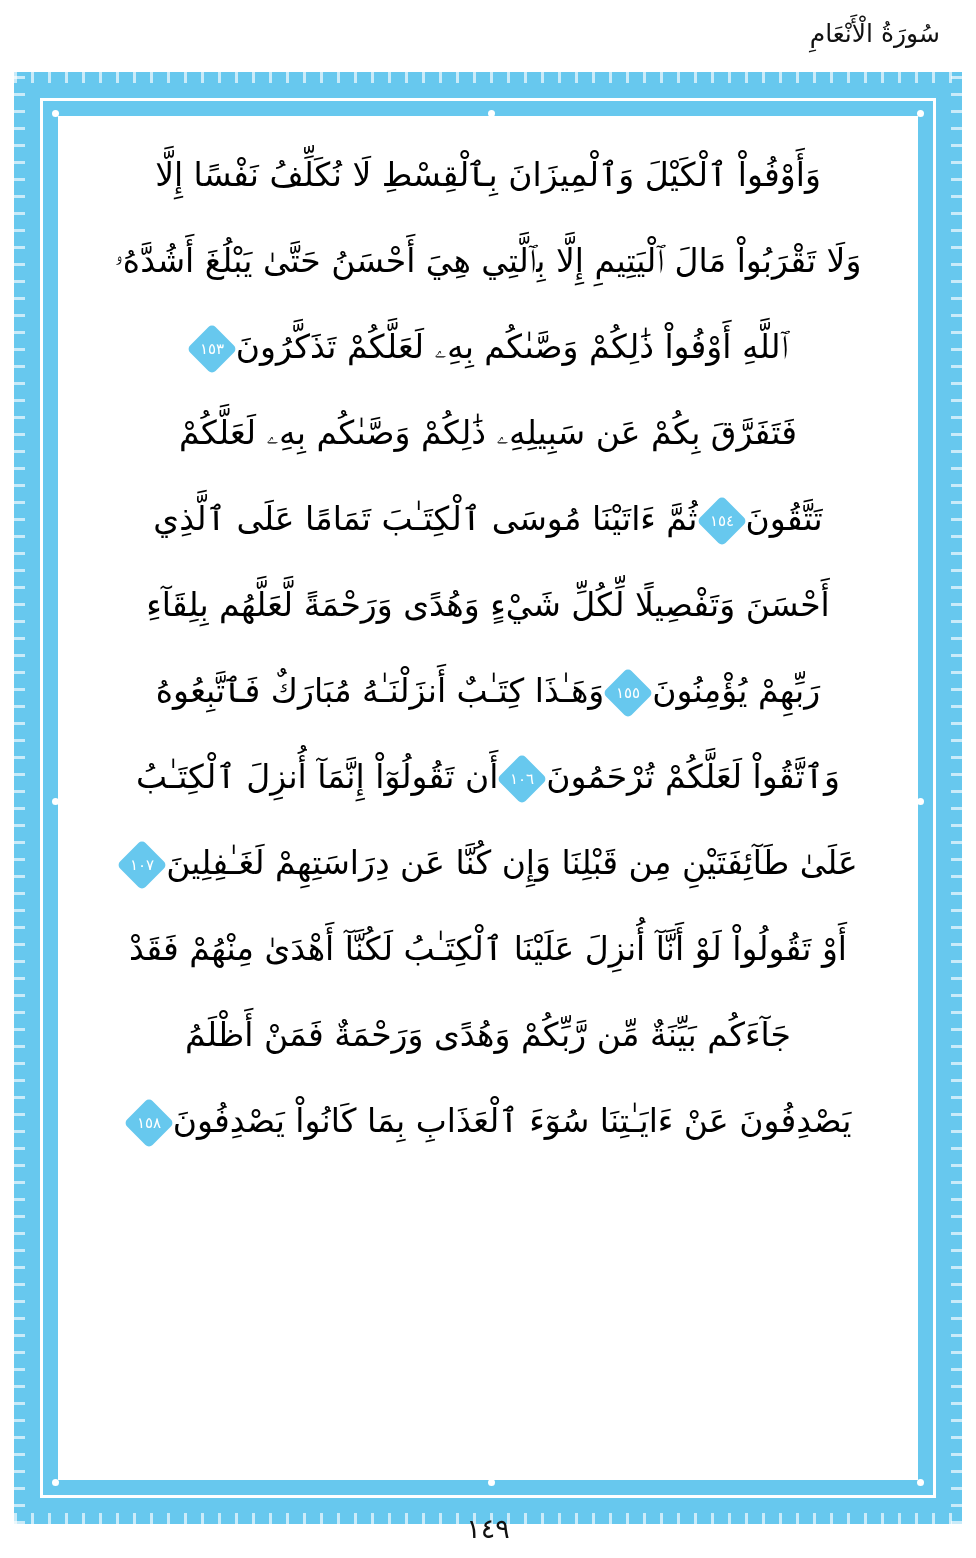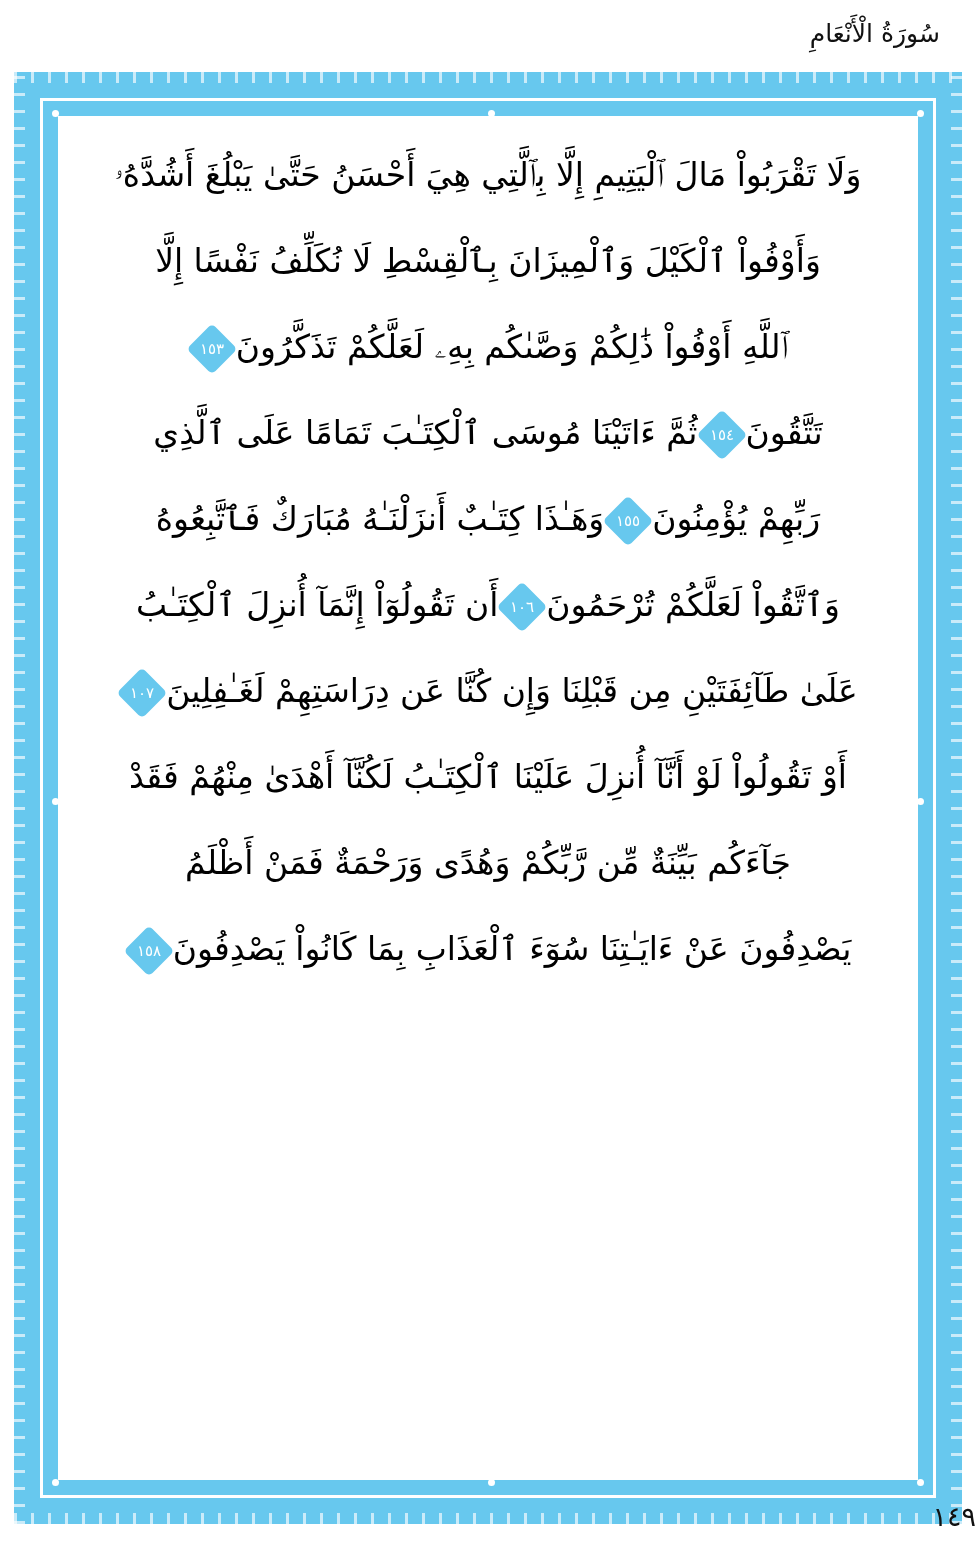--- a/index.html
+++ b/index.html
@@ -149,24 +149,24 @@
     transform: rotate(45deg);
   }
   .ayah-mark span {
     display: inline-block;
     transform: rotate(-45deg);
   }
 
   
   .footer {
     position: absolute;
-    bottom: 26px;
+    bottom: 14px;
     left: 0;
     right: 0;
-    text-align: right;
+    text-align: center;
   }
   .page-number {
     font-family: "DejaVu Sans", sans-serif;
     font-size: 27px;
     color: #111111;
     letter-spacing: 1px;
   }
 </style>
 </head>
 <body>
@@ -185,24 +185,26 @@
     <div class="dot" style="top:38px; right:38px;"></div>
     <div class="dot" style="bottom:38px; left:38px;"></div>
     <div class="dot" style="bottom:38px; right:38px;"></div>
     <div class="dot" style="top:38px; left:50%;"></div>
     <div class="dot" style="bottom:38px; left:50%;"></div>
     <div class="dot" style="top:50%; left:38px;"></div>
     <div class="dot" style="top:50%; right:38px;"></div>
   </div>
 
   <div class="text-area" id="text-area">
+      <div class="ayah-line"><span>وَأَوْفُواْ ٱلْكَيْلَ وَٱلْمِيزَانَ بِٱلْقِسْطِ لَا نُكَلِّفُ نَفْسًا إِلَّا</span></div>
       <div class="ayah-line"><span>وَلَا تَقْرَبُواْ مَالَ ٱلْيَتِيمِ إِلَّا بِٱلَّتِي هِيَ أَحْسَنُ حَتَّىٰ يَبْلُغَ أَشُدَّهُۥ</span></div>
-      <div class="ayah-line"><span>وَأَوْفُواْ ٱلْكَيْلَ وَٱلْمِيزَانَ بِٱلْقِسْطِ لَا نُكَلِّفُ نَفْسًا إِلَّا</span></div>
       <div class="ayah-line"><span>ٱللَّهِ أَوْفُواْ ذَٰلِكُمْ وَصَّىٰكُم بِهِۦ لَعَلَّكُمْ تَذَكَّرُونَ</span><span class="ayah-mark"><span>١٥٣</span></span></div>
+      <div class="ayah-line"><span>فَتَفَرَّقَ بِكُمْ عَن سَبِيلِهِۦ ذَٰلِكُمْ وَصَّىٰكُم بِهِۦ لَعَلَّكُمْ</span></div>
       <div class="ayah-line"><span>تَتَّقُونَ</span><span class="ayah-mark"><span>١٥٤</span></span><span>ثُمَّ ءَاتَيْنَا مُوسَى ٱلْكِتَـٰبَ تَمَامًا عَلَى ٱلَّذِي</span></div>
+      <div class="ayah-line"><span>أَحْسَنَ وَتَفْصِيلًا لِّكُلِّ شَيْءٍ وَهُدًى وَرَحْمَةً لَّعَلَّهُم بِلِقَآءِ</span></div>
       <div class="ayah-line"><span>رَبِّهِمْ يُؤْمِنُونَ</span><span class="ayah-mark"><span>١٥٥</span></span><span>وَهَـٰذَا كِتَـٰبٌ أَنزَلْنَـٰهُ مُبَارَكٌ فَٱتَّبِعُوهُ</span></div>
       <div class="ayah-line"><span>وَٱتَّقُواْ لَعَلَّكُمْ تُرْحَمُونَ</span><span class="ayah-mark"><span>١٠٦</span></span><span>أَن تَقُولُوٓاْ إِنَّمَآ أُنزِلَ ٱلْكِتَـٰبُ</span></div>
       <div class="ayah-line"><span>عَلَىٰ طَآئِفَتَيْنِ مِن قَبْلِنَا وَإِن كُنَّا عَن دِرَاسَتِهِمْ لَغَـٰفِلِينَ</span><span class="ayah-mark"><span>١٠٧</span></span></div>
       <div class="ayah-line"><span>أَوْ تَقُولُواْ لَوْ أَنَّآ أُنزِلَ عَلَيْنَا ٱلْكِتَـٰبُ لَكُنَّآ أَهْدَىٰ مِنْهُمْ فَقَدْ</span></div>
       <div class="ayah-line"><span>جَآءَكُم بَيِّنَةٌ مِّن رَّبِّكُمْ وَهُدًى وَرَحْمَةٌ فَمَنْ أَظْلَمُ</span></div>
       <div class="ayah-line"><span>يَصْدِفُونَ عَنْ ءَايَـٰتِنَا سُوٓءَ ٱلْعَذَابِ بِمَا كَانُواْ يَصْدِفُونَ</span><span class="ayah-mark"><span>١٥٨</span></span></div>
     </div>
 
   <div class="footer">
     <div class="page-number">١٤٩</div>

